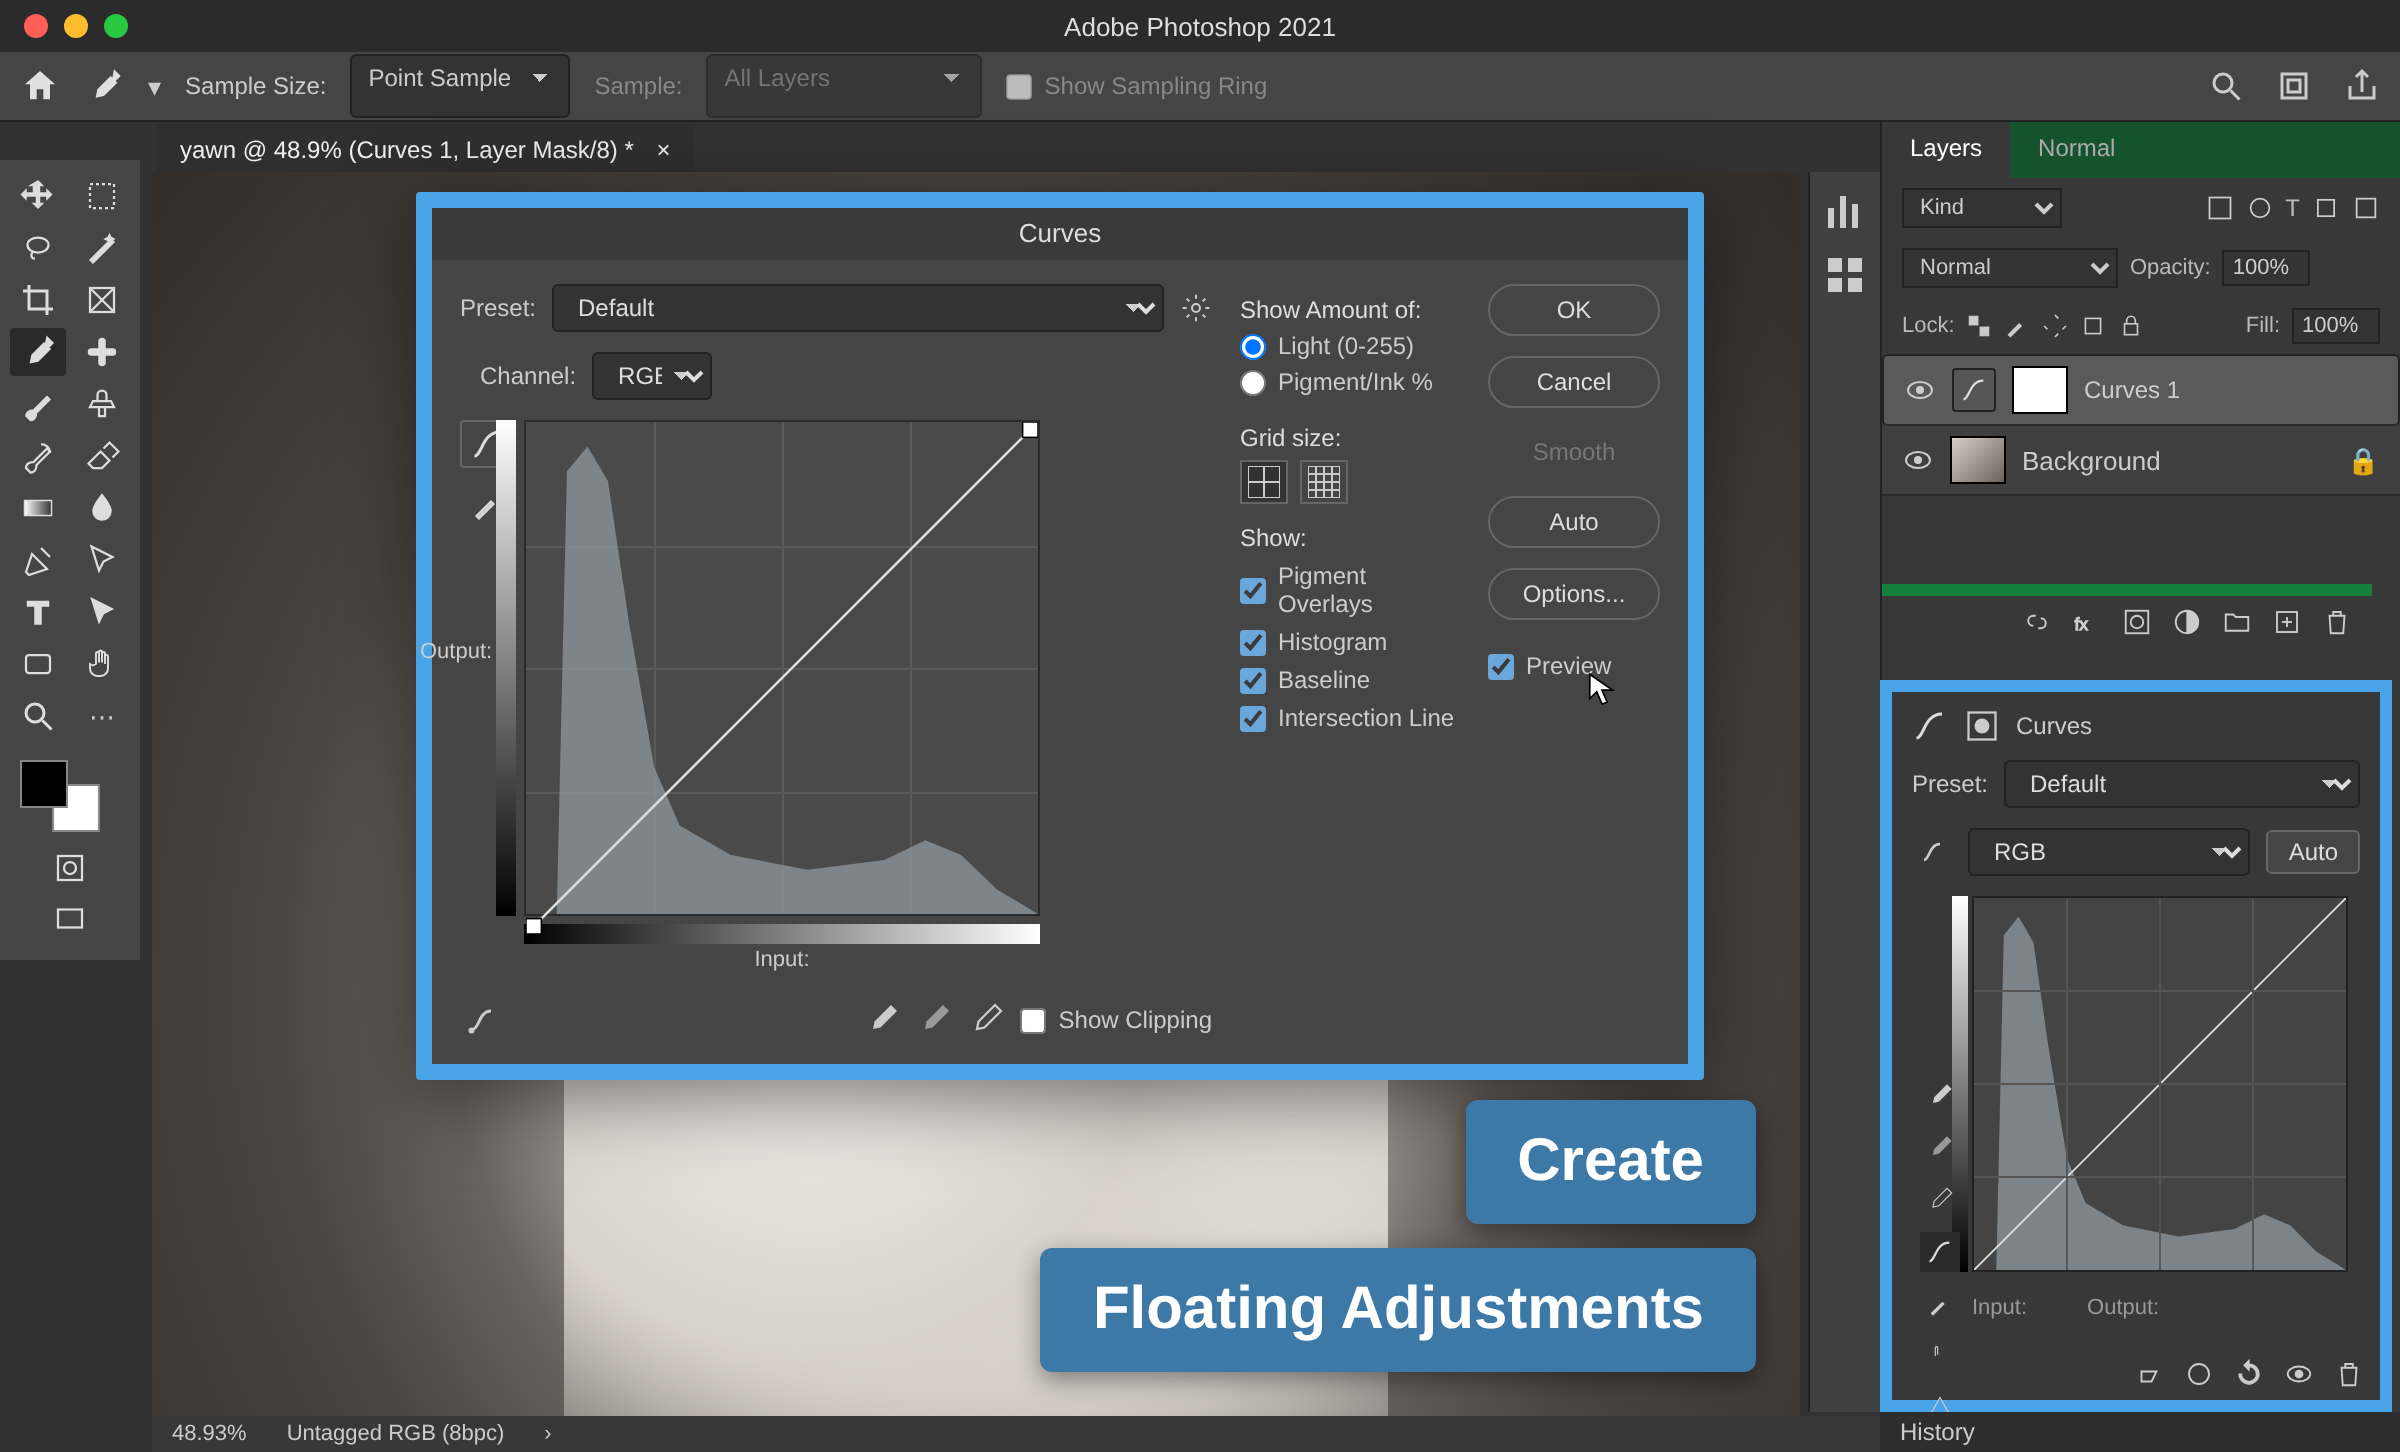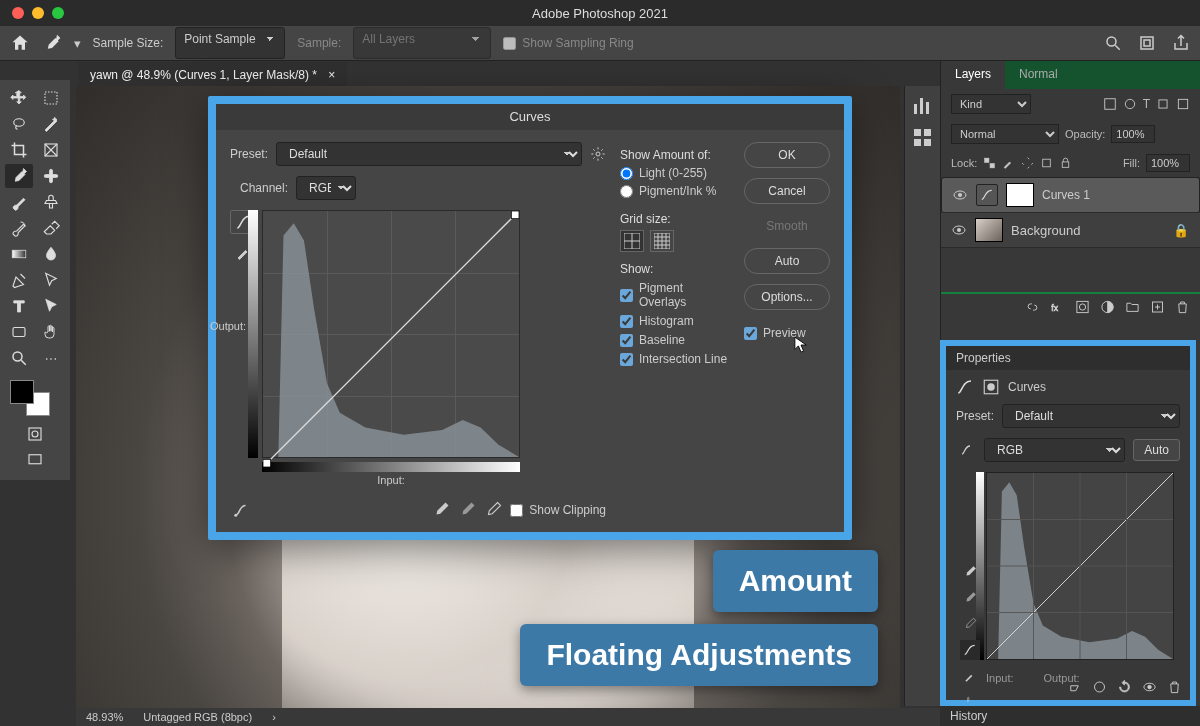--- a/index.html
+++ b/index.html
@@ -393,21 +393,21 @@
   </div>
   <div class="layer">
     <svg class="eye" viewBox="0 0 24 24">
         <ellipse cx="12" cy="12" rx="9" ry="6" fill="none" stroke="#ccc" stroke-width="1.5"></ellipse>
         <circle cx="12" cy="12" r="3" fill="#ccc"></circle>
       </svg>
     <div class="thumb bg"></div>
     <span>Background</span>
     <span style="margin-left:auto">🔒</span>
   </div>
-  <div style="position:absolute;bottom:408px;left:0;right:0;height:26px;display:flex;justify-content:flex-end;gap:10px;padding:4px 10px;border-top:2px solid #15803d">
+  <div style="position:absolute;bottom:408px;left:0;right:14px;height:26px;display:flex;justify-content:flex-end;gap:10px;padding:4px 10px;border-top:6px solid #15803d">
     <svg class="ic" style="width:15px" viewBox="0 0 24 24">
         <path d="M9 15a4 4 0 010-8h2M15 9a4 4 0 010 8h-2" fill="none" stroke-width="1.5"></path>
       </svg>
     <svg class="ic" style="width:15px" viewBox="0 0 24 24">
         <text x="2" y="18" font-size="14" fill="#ccc">fx</text>
       </svg>
     <svg class="ic" style="width:15px" viewBox="0 0 24 24">
         <rect x="3" y="3" width="18" height="18" fill="none" stroke-width="1.5"></rect>
         <circle cx="12" cy="12" r="5" fill="none" stroke-width="1.5"></circle>
       </svg>
@@ -568,25 +568,24 @@
           </div>
         </div>
       </div>
     </div>
   </div>
   <svg class="cursor" style="left:578px;top:232px" viewBox="0 0 16 20">
       <path d="M1 1l0 14 4-4 3 7 3-1-3-7 6 0z" fill="#fff" stroke="#000" stroke-width="1"></path>
     </svg>
 </div>
 
-<div class="overlay-btn ob1">Amount</div>
+<div class="overlay-btn ob1">Create</div>
 <div class="overlay-btn ob2">Floating Adjustments</div>
 
 <div class="props">
-  <div class="props-title">Properties</div>
   <div class="props-body">
     <div style="display:flex;align-items:center;gap:8px;margin-bottom:8px">
       <svg width="18" height="18" viewBox="0 0 24 24">
           <path d="M3 20C8 20 8 4 20 4" fill="none" stroke="#ddd" stroke-width="2"></path>
         </svg>
       <svg width="18" height="18" viewBox="0 0 24 24">
           <rect x="3" y="3" width="18" height="18" fill="none" stroke="#ccc" stroke-width="1.5"></rect>
           <circle cx="12" cy="12" r="5" fill="#ccc"></circle>
         </svg>
       <span>Curves</span>

